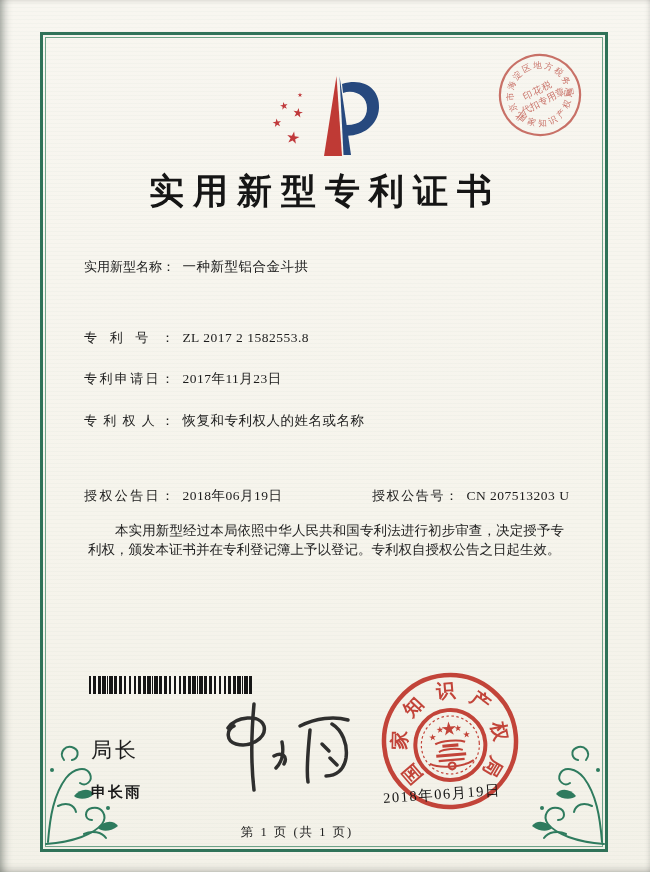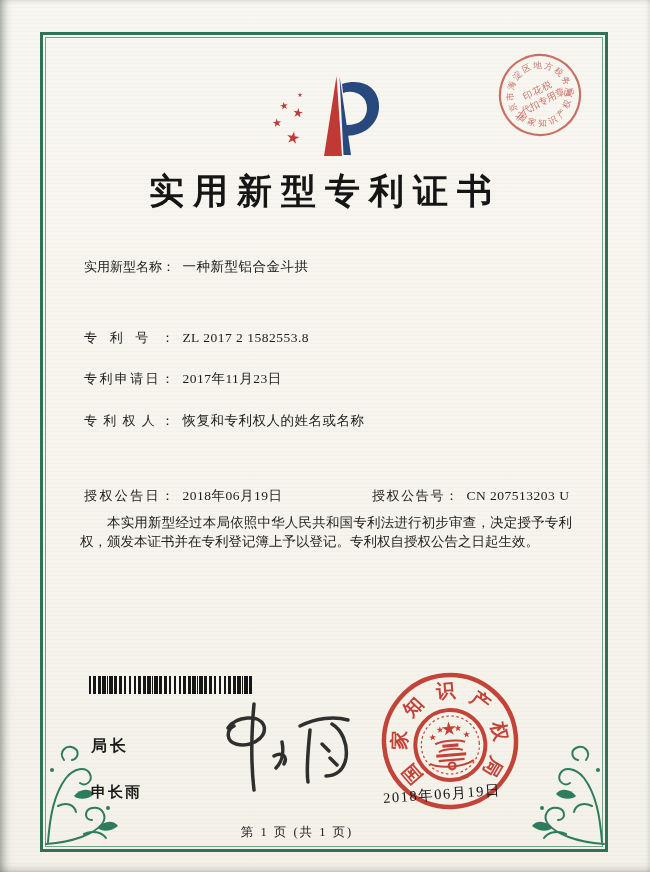--- a/index.html
+++ b/index.html
@@ -25,28 +25,28 @@
     font-size:35px; font-weight:bold; letter-spacing:9px; color:#151515; z-index:2;
     font-family:"Liberation Serif","DejaVu Serif",serif; }
   .logo { position:absolute; left:266px; top:70px; z-index:2; }
   .field { position:absolute; left:84px; font-size:13.5px; white-space:nowrap; z-index:2; }
   .flabel { display:inline-block; width:90px; text-align:justify; text-align-last:justify; font-size:13px; vertical-align:baseline; }
   .fvalue { margin-left:5px; letter-spacing:.5px; }
   .grant-cell-r { position:absolute; left:372px; font-size:13.5px; white-space:nowrap; z-index:2; }
   .grant-cell-r .flabel { width:86px; }
   .body-text { position:absolute; left:80px; top:513px; width:492px; z-index:2;
     font-size:13.5px; line-height:19.2px; text-align:justify; color:#1e1e1e; }
-  .body-text p { text-indent:2em; margin:0; }
+  .body-text p { text-indent:2em; margin:8px; }
   .barcode { position:absolute; left:89px; top:676px; width:163px; height:18px; z-index:2;
     background:
       repeating-linear-gradient(90deg,#161616 0 2px,rgba(0,0,0,0) 2px 5px),
       repeating-linear-gradient(90deg,#161616 0 1px,rgba(0,0,0,0) 1px 4px,#161616 4px 6px,rgba(0,0,0,0) 6px 9px),
       #f8f6f0;
   }
-  .director-title { position:absolute; left:91px; top:736px; font-size:16px; font-weight:700;
+  .director-title { position:absolute; left:91px; top:736px; font-size:21px; font-weight:400;
     font-family:"Liberation Sans","DejaVu Sans",sans-serif; letter-spacing:3px; z-index:2; }
   .director-name { position:absolute; left:91px; top:783px; font-size:15px; font-weight:600;
     font-family:"Liberation Sans","DejaVu Sans",sans-serif; letter-spacing:2px; z-index:2; }
   .signature { position:absolute; left:176px; top:698px; z-index:3; }
   .seal { position:absolute; left:370px; top:661px; z-index:4; opacity:.93; }
   .seal-date { position:absolute; left:383px; top:783px; width:170px; z-index:5;
     font-size:14.5px; letter-spacing:1.5px; color:#141414; transform:rotate(-4deg); white-space:nowrap; }
   .tax-stamp { position:absolute; left:488px; top:43px; z-index:2; transform:rotate(-27deg); opacity:.85; }
   .ornament { position:absolute; z-index:2; }
   .ornament.left { left:44px; top:736px; }

